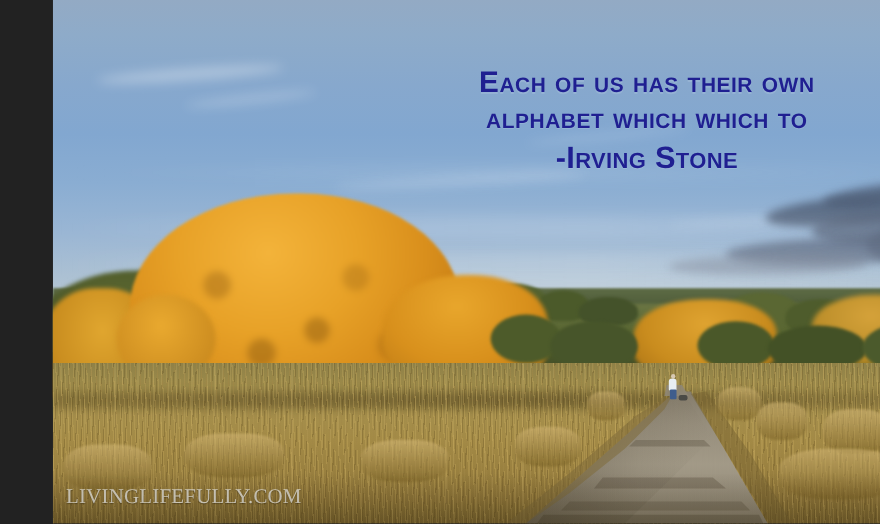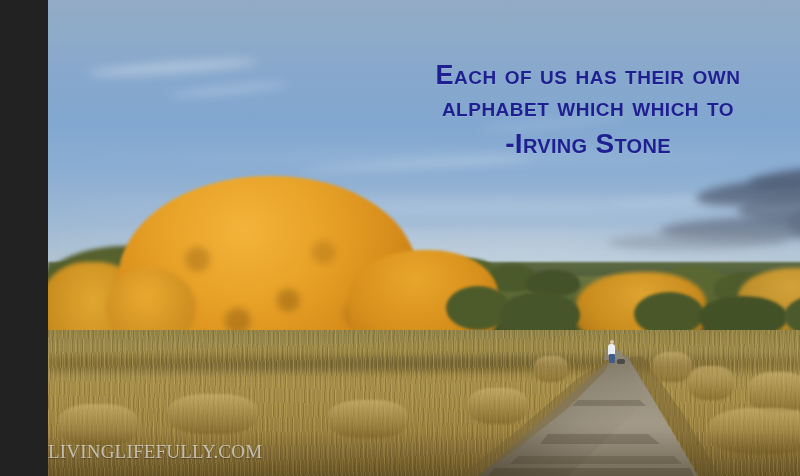--- a/index.html
+++ b/index.html
@@ -285,21 +285,21 @@
   .quote-attrib {
     display: block;
     margin-top: 3px;
     font-size: 28px;
     letter-spacing: 0.3px;
   }
 
   
   .watermark {
     position: absolute;
-    left: 0;
+    left: 12px;
     top: 441px;
     font-family: "Liberation Serif", serif;
     font-size: 19px;
     letter-spacing: 0.2px;
     color: rgba(232,232,228,0.72);
     text-shadow: 0 1px 1px rgba(40,30,10,0.45);
     white-space: nowrap;
   }
 </style>
 </head>

